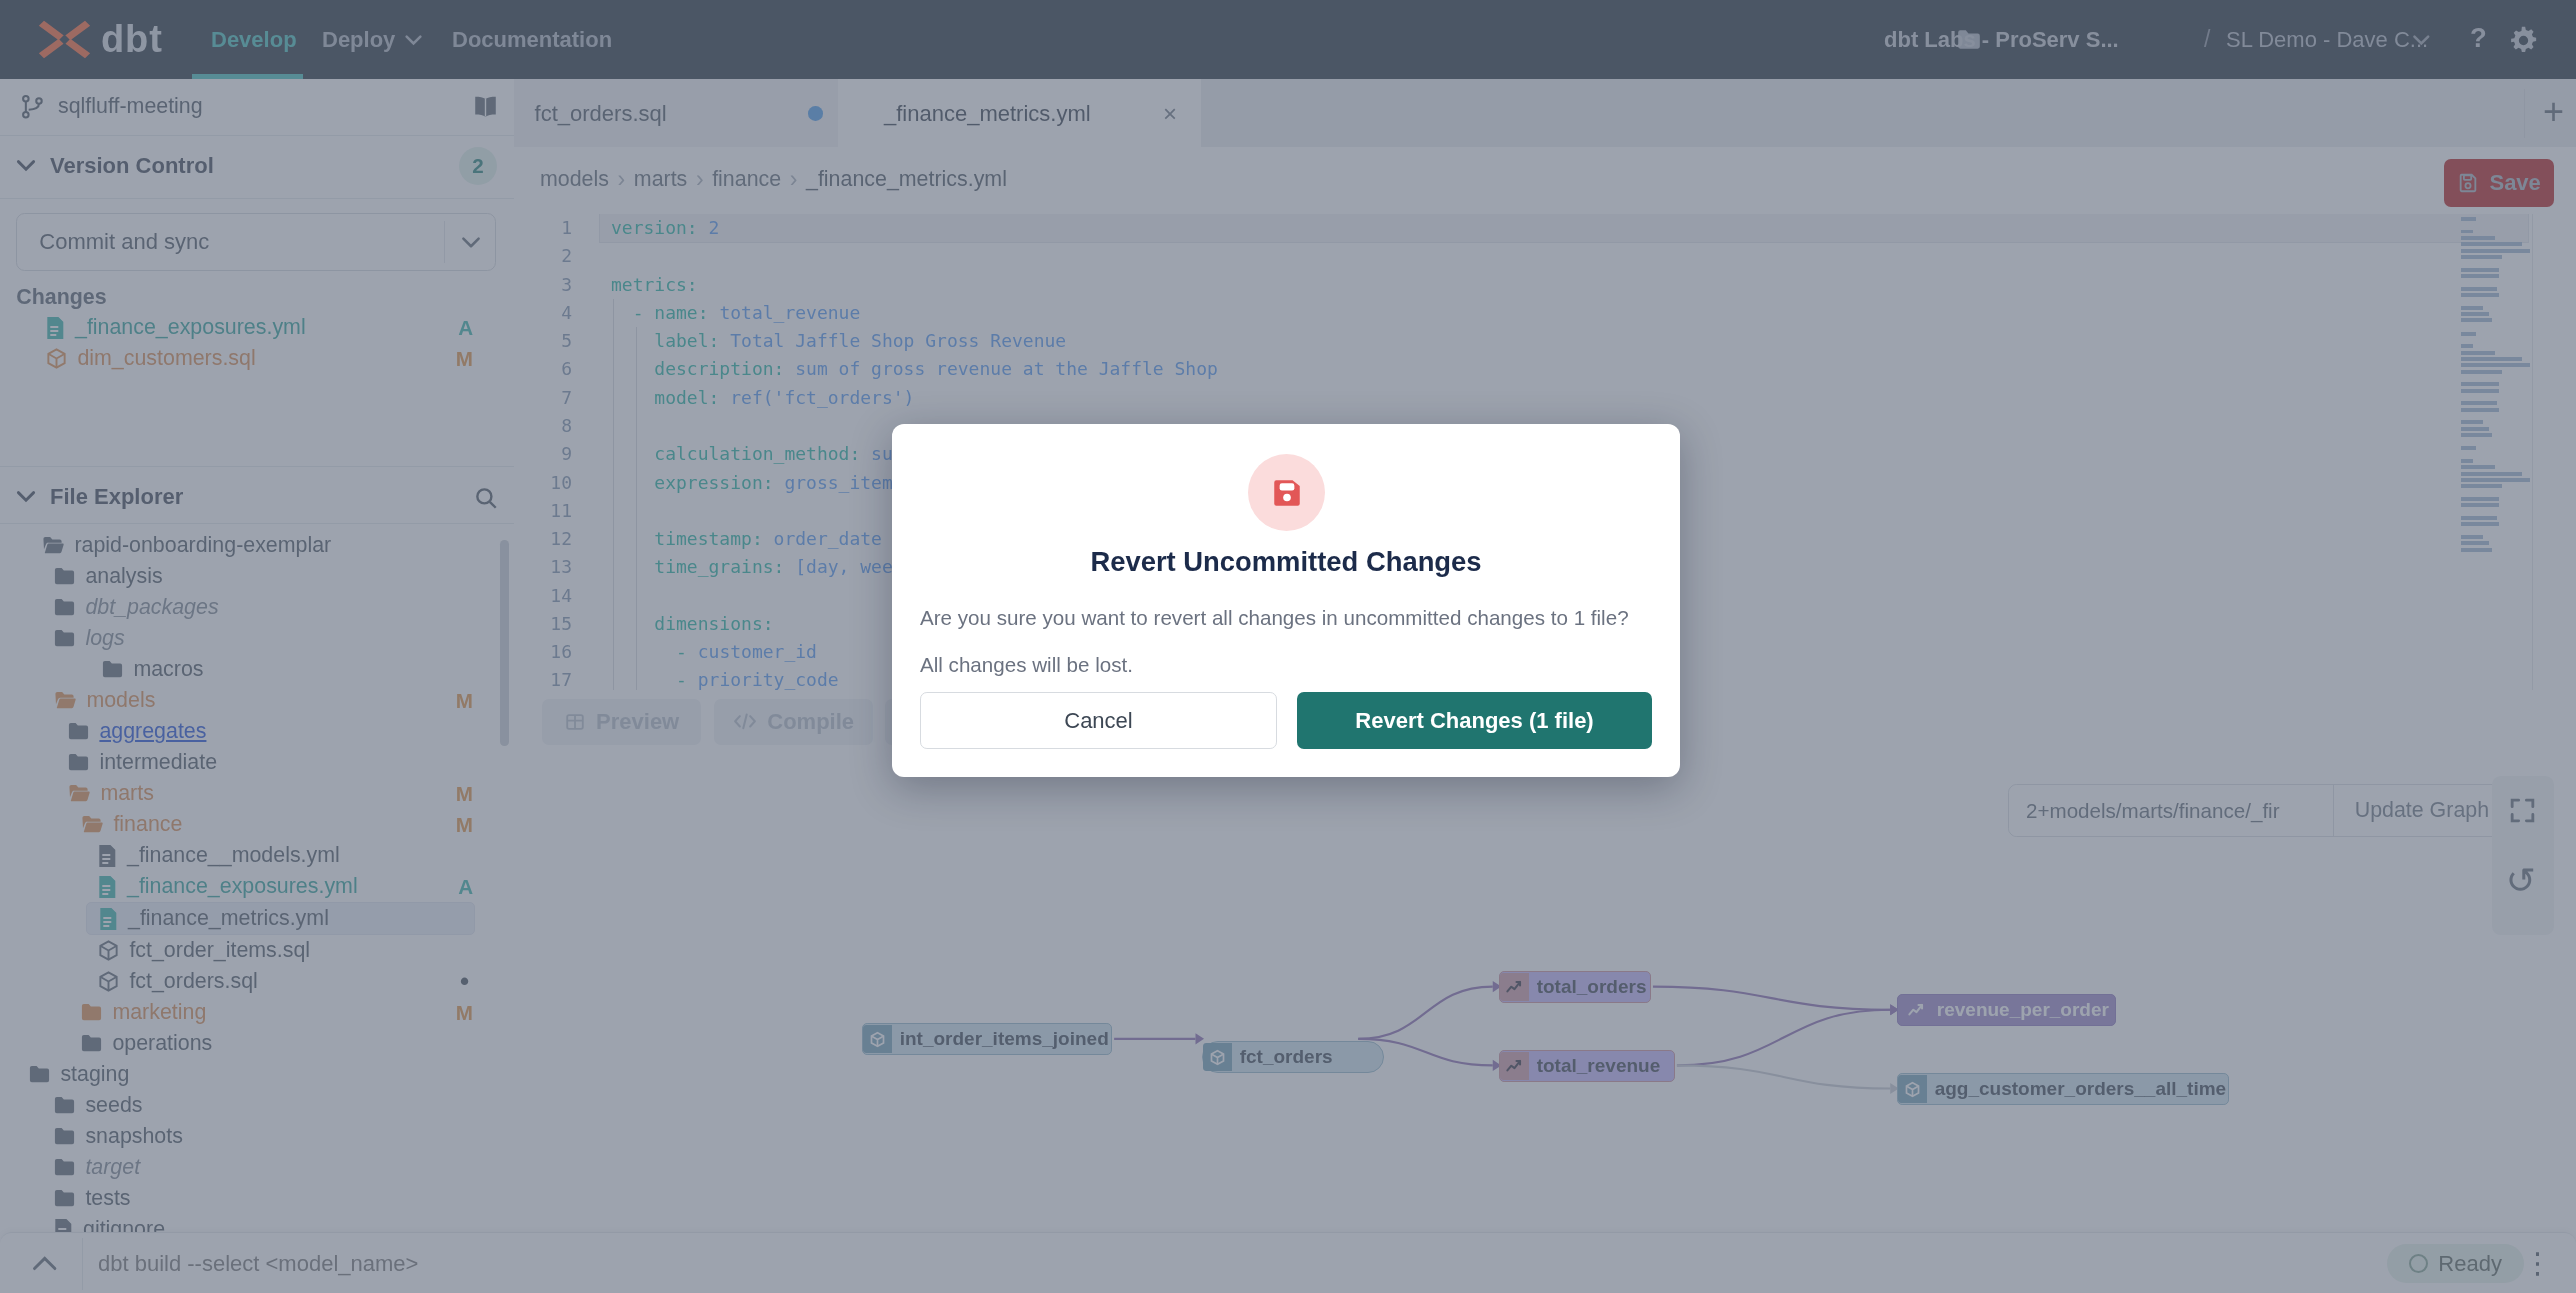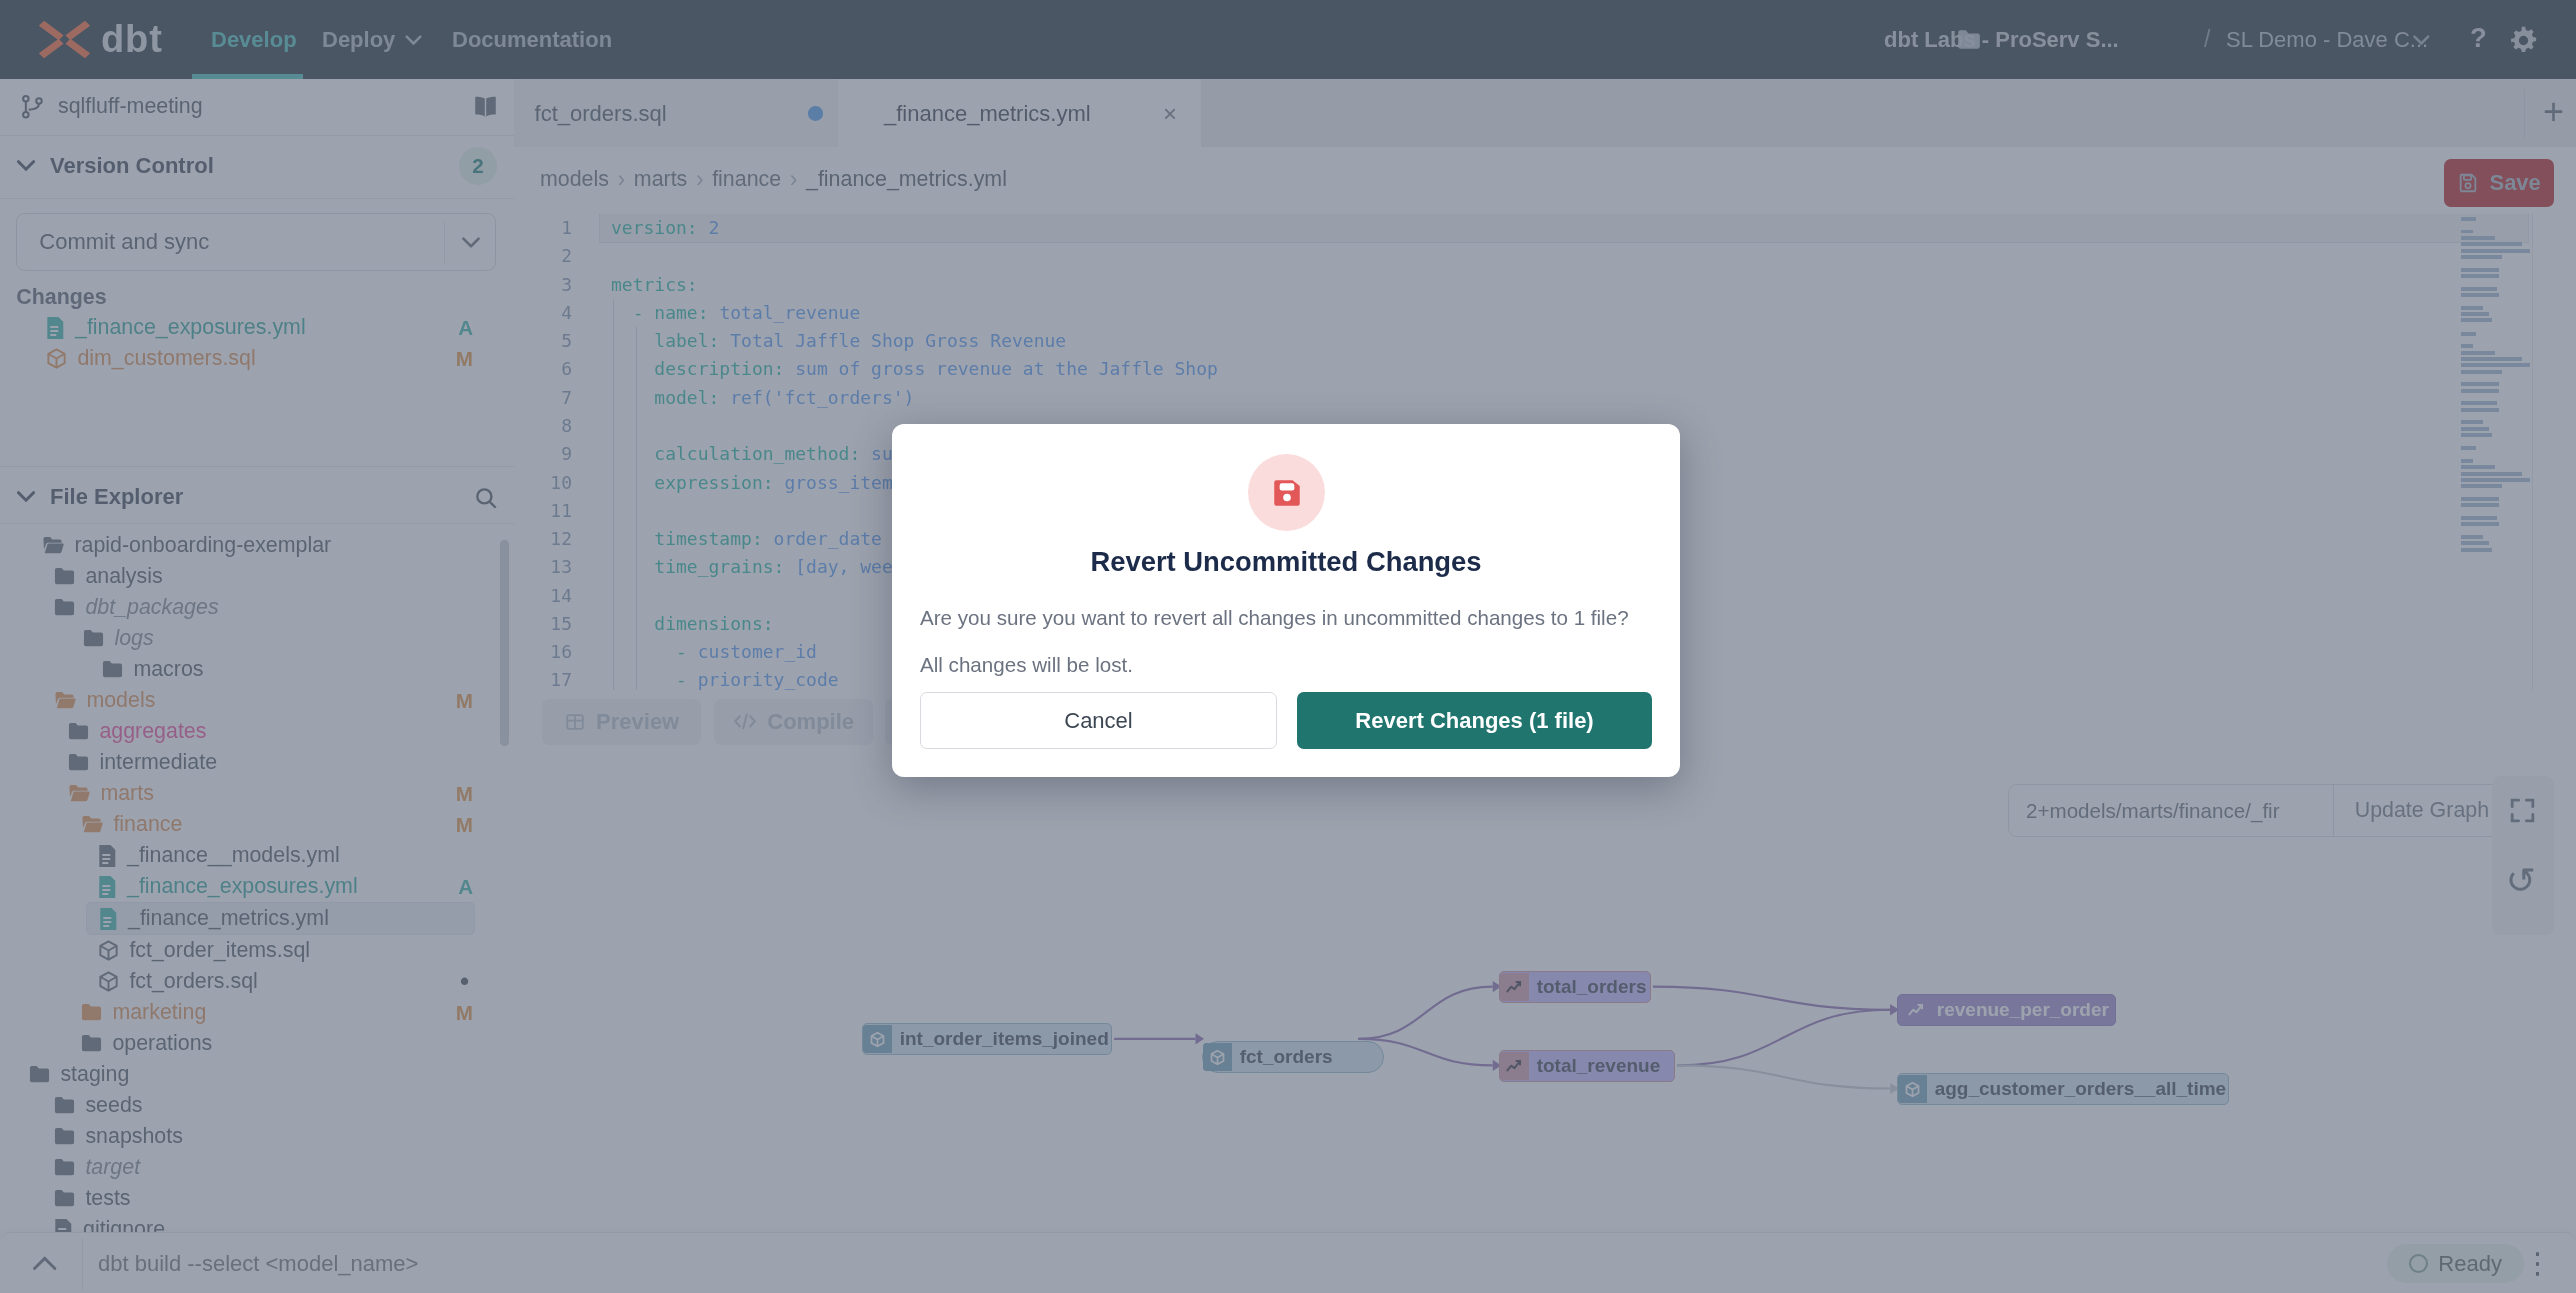--- a/index.html
+++ b/index.html
@@ -199,21 +199,21 @@
           <span style="color:#4a5560;">analysis</span>
         </div>
         <div class="tree-row" style="padding-left: 53px;">
           <span class="icon">
             <svg width="23" height="23" viewBox="0 0 24 24">
               <path d="M2 5a2 2 0 0 1 2-2h5l2.3 2.8H20a2 2 0 0 1 2 2V18a2 2 0 0 1-2 2H4a2 2 0 0 1-2-2z" fill="#5b6470"></path>
             </svg>
           </span>
           <span style="color:#7b8590;font-style:italic;">dbt_packages</span>
         </div>
-        <div class="tree-row" style="padding-left: 82px;">
+        <div class="tree-row" style="padding-left: 53px;">
           <span class="icon">
             <svg width="23" height="23" viewBox="0 0 24 24">
               <path d="M2 5a2 2 0 0 1 2-2h5l2.3 2.8H20a2 2 0 0 1 2 2V18a2 2 0 0 1-2 2H4a2 2 0 0 1-2-2z" fill="#5b6470"></path>
             </svg>
           </span>
           <span style="color:#7b8590;font-style:italic;">logs</span>
         </div>
         <div class="tree-row" style="padding-left: 53px; margin-left: 48px;">
           <span class="icon">
             <svg width="23" height="23" viewBox="0 0 24 24">
@@ -231,21 +231,21 @@
           </span>
           <span style="color:#d98a4e;">models</span>
           <span class="badge-col" style="color:#e0913f;">M</span>
         </div>
         <div class="tree-row" style="padding-left: 67px;">
           <span class="icon">
             <svg width="23" height="23" viewBox="0 0 24 24">
               <path d="M2 5a2 2 0 0 1 2-2h5l2.3 2.8H20a2 2 0 0 1 2 2V18a2 2 0 0 1-2 2H4a2 2 0 0 1-2-2z" fill="#5b6470"></path>
             </svg>
           </span>
-          <span style="color:#ec4899;">aggregates</span>
+          <span style="color:#1d4ed8;text-decoration:underline;">aggregates</span>
         </div>
         <div class="tree-row" style="padding-left: 67px;">
           <span class="icon">
             <svg width="23" height="23" viewBox="0 0 24 24">
               <path d="M2 5a2 2 0 0 1 2-2h5l2.3 2.8H20a2 2 0 0 1 2 2V18a2 2 0 0 1-2 2H4a2 2 0 0 1-2-2z" fill="#5b6470"></path>
             </svg>
           </span>
           <span style="color:#4a5560;">intermediate</span>
         </div>
         <div class="tree-row" style="padding-left: 67px;">

